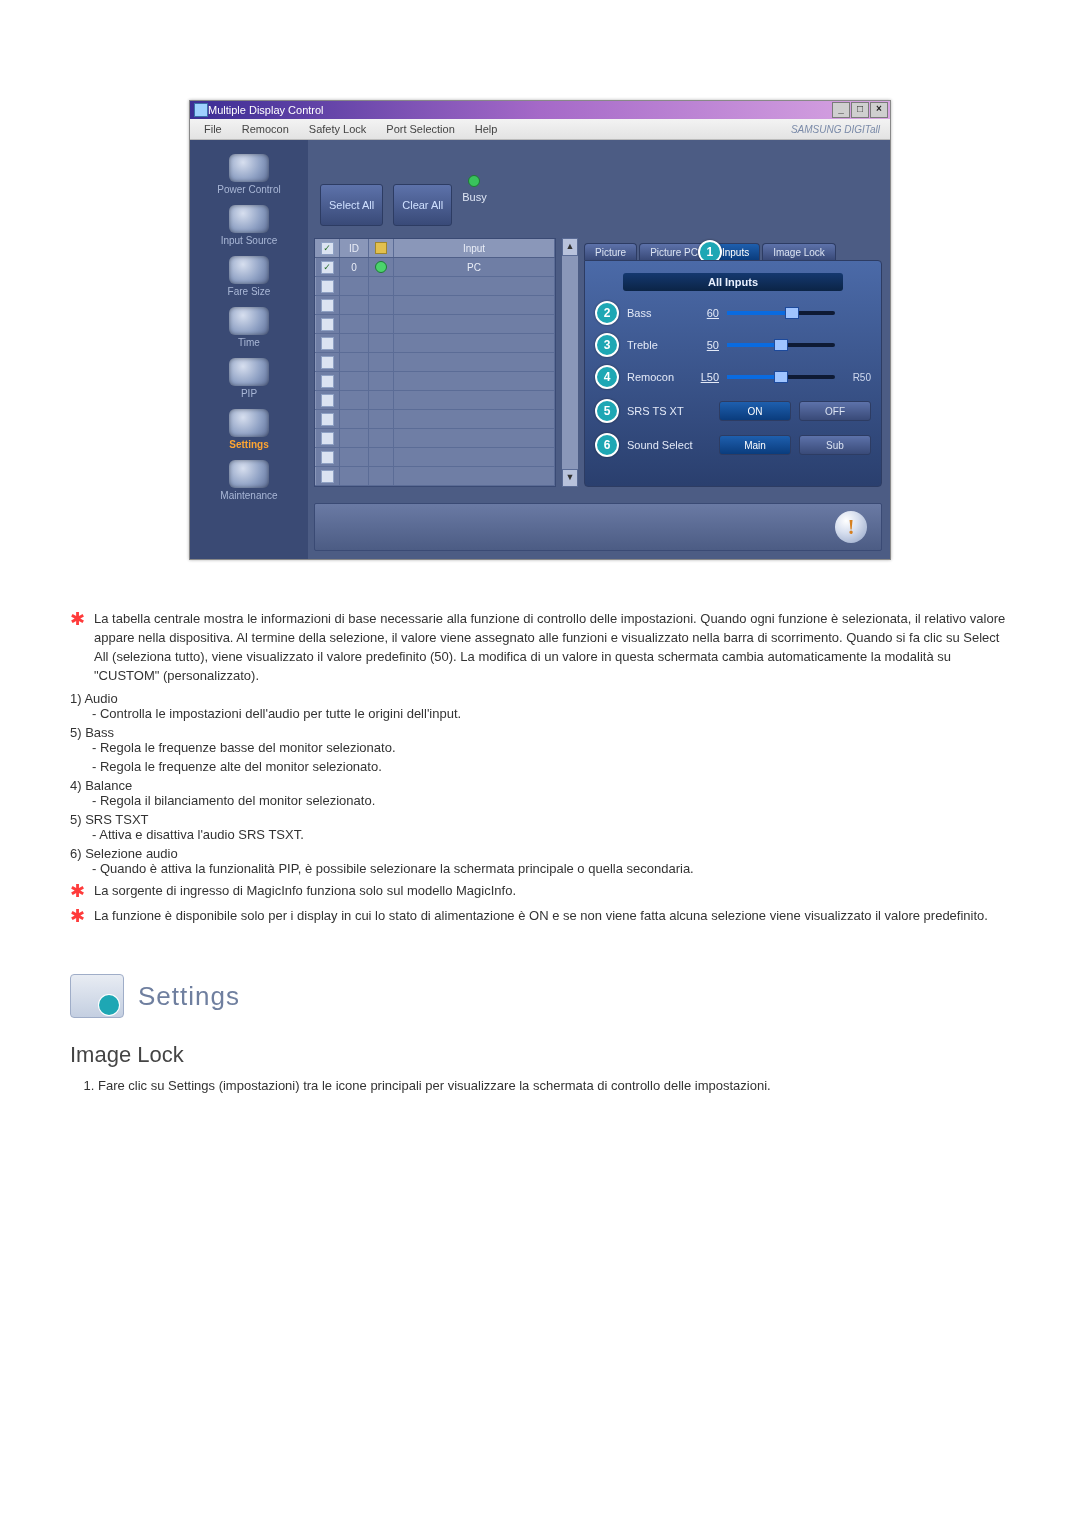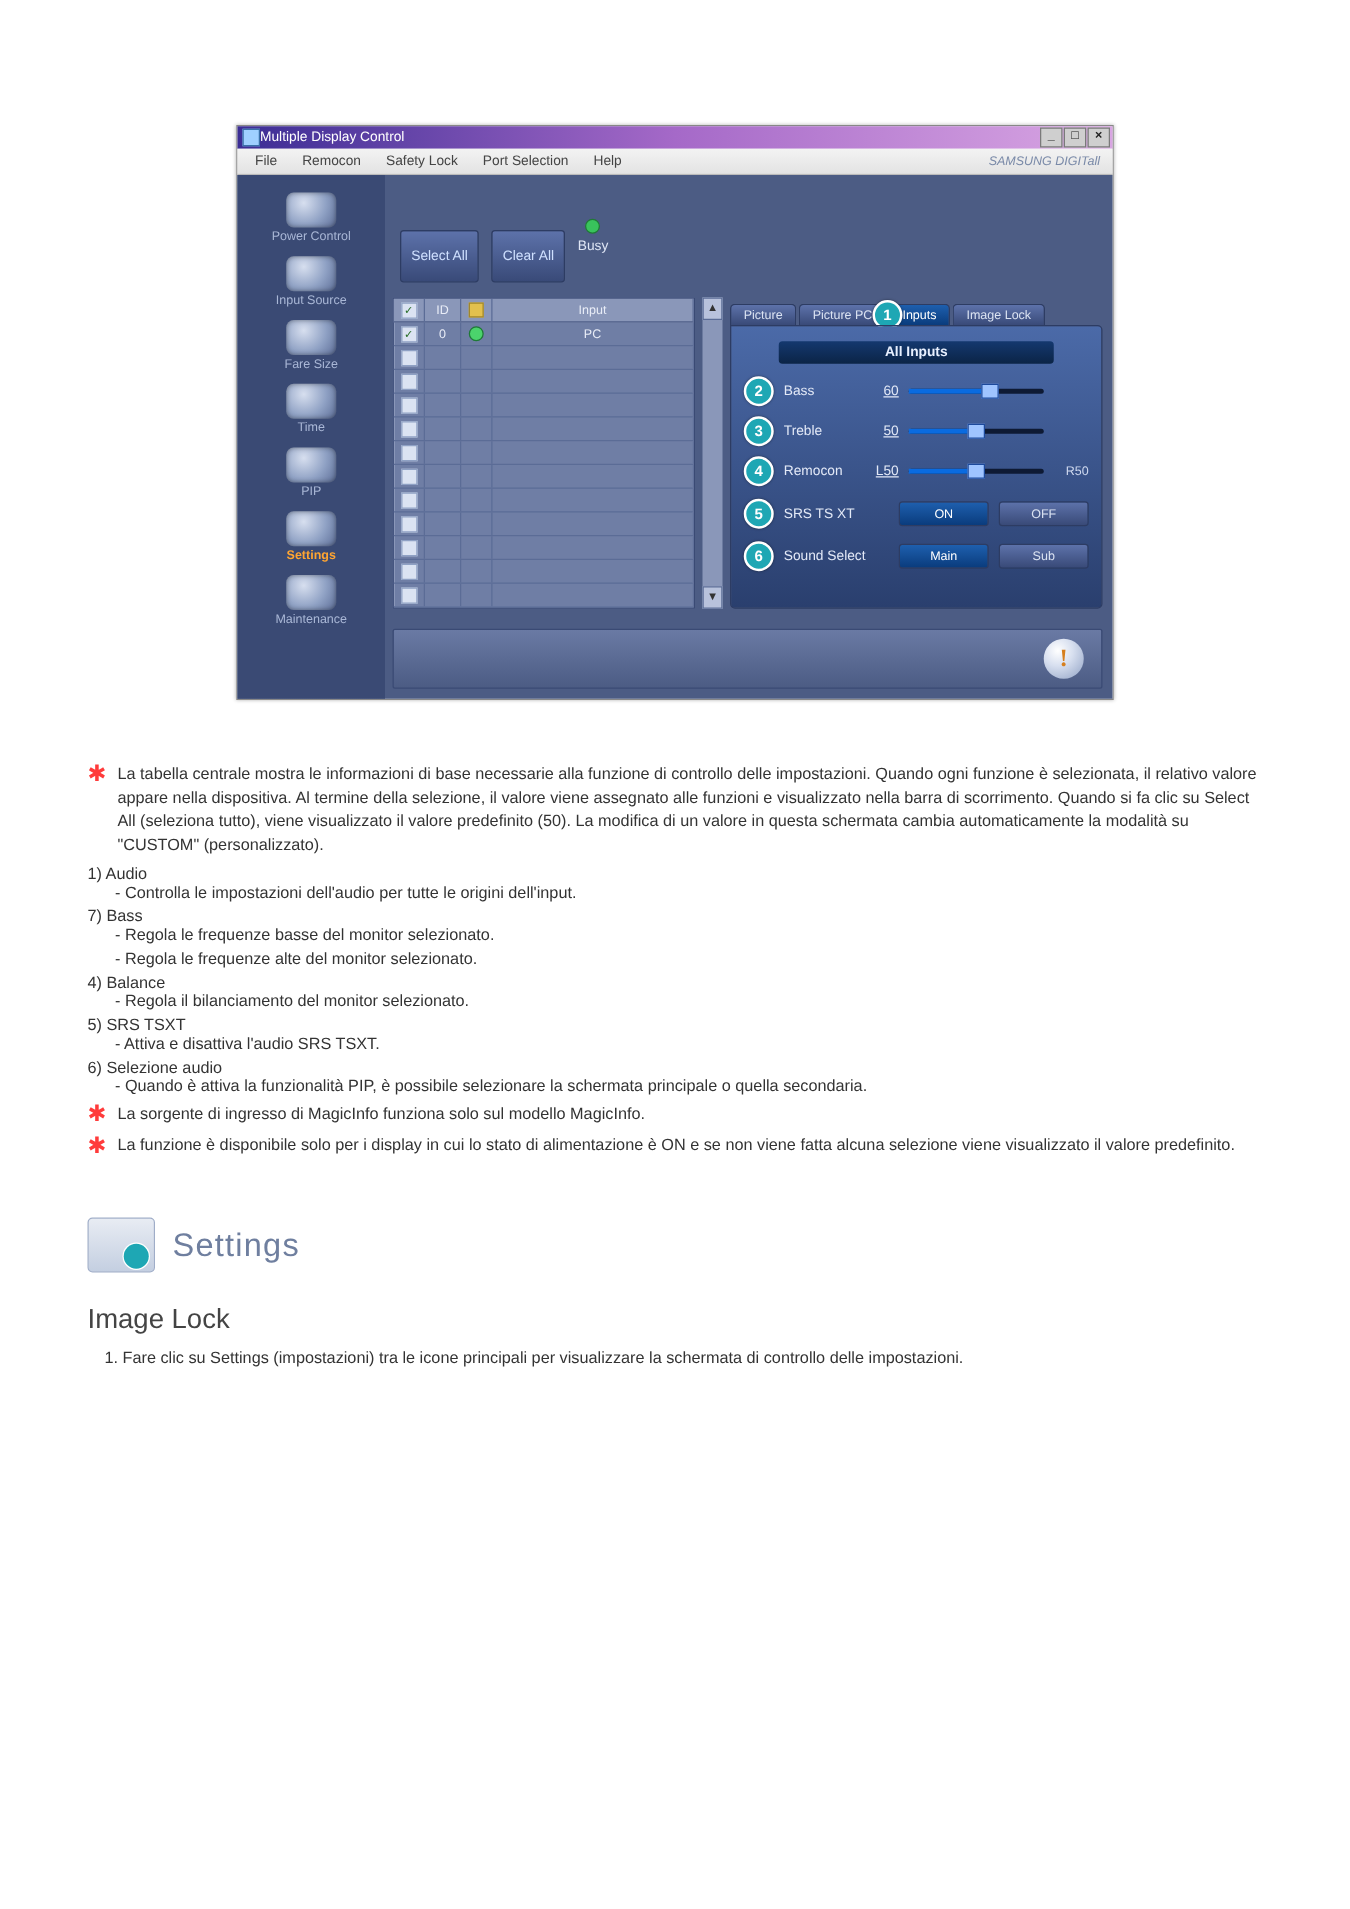--- a/index.html
+++ b/index.html
@@ -641,21 +641,21 @@
     <span class="star">✱</span>
     <span class="txt">La tabella centrale mostra le informazioni di base necessarie alla funzione di controllo delle impostazioni. Quando ogni funzione è selezionata, il relativo valore appare nella dispositiva. Al termine della selezione, il valore viene assegnato alle funzioni e visualizzato nella barra di scorrimento. Quando si fa clic su Select All (seleziona tutto), viene visualizzato il valore predefinito (50). La modifica di un valore in questa schermata cambia automaticamente la modalità su "CUSTOM" (personalizzato).</span>
   </div>
 
   <ul class="num-list" id="num-list">
       <li>
         <div>1) Audio</div>
         <div class="sub">- Controlla le impostazioni dell'audio per tutte le origini dell'input.</div>
       </li>
       <li>
-        <div>7) Bass</div>
+        <div>5) Bass</div>
         <div class="sub">- Regola le frequenze basse del monitor selezionato.</div>
       </li>
       <li>
         <div class="sub">- Regola le frequenze alte del monitor selezionato.</div>
       </li>
       <li>
         <div>4) Balance</div>
         <div class="sub">- Regola il bilanciamento del monitor selezionato.</div>
       </li>
       <li>

